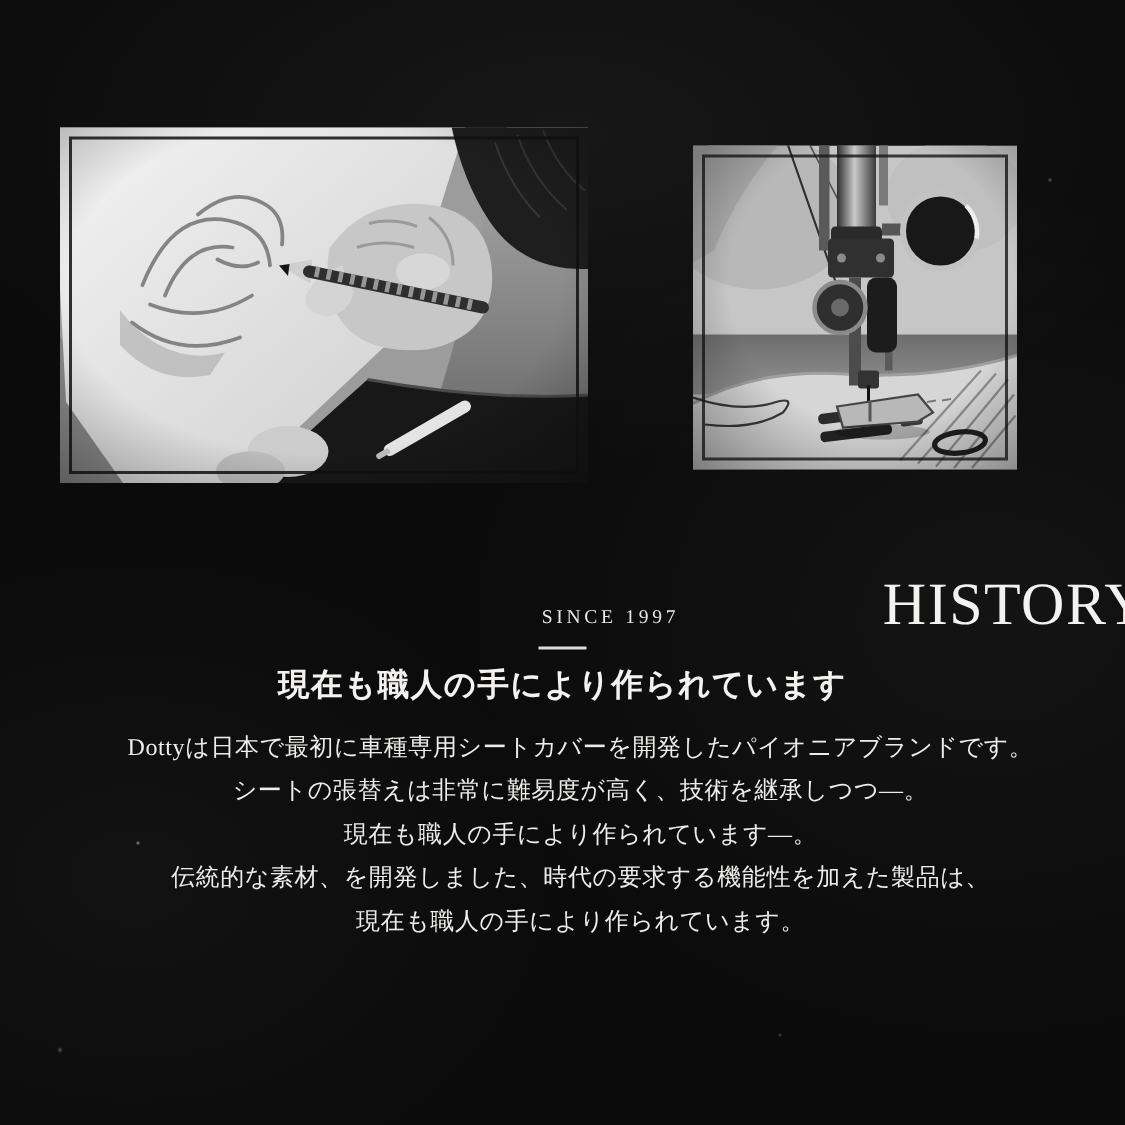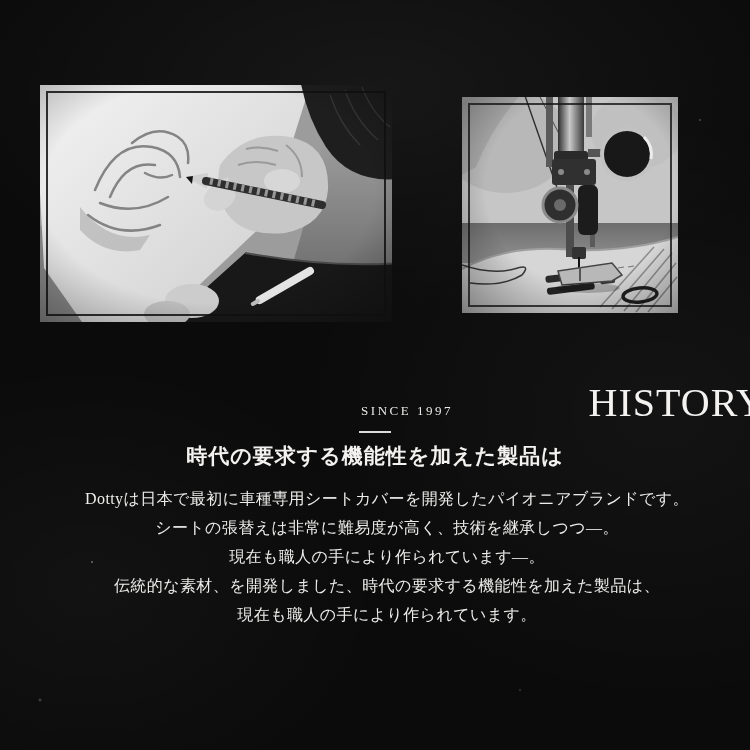--- a/index.html
+++ b/index.html
@@ -222,21 +222,21 @@
       <line x1="118" y1="170" x2="118" y2="184" stroke="#555555" stroke-width="2"></line>
       <ellipse cx="126" cy="191" rx="32" ry="5" fill="#000000" opacity="0.22"></ellipse>
       <rect width="216" height="216" fill="url(#rpVig)"></rect>
       <rect x="7" y="7" width="202" height="202" fill="none" stroke="#141414" stroke-opacity="0.8" stroke-width="2"></rect>
     </svg>
   </figure>
 
   <h2 class="section-title">HISTORY</h2>
   <div class="section-subtitle">SINCE 1997</div>
   <div class="divider"></div>
-  <h3 class="section-heading">時代の要求する機能性を加えた製品は</h3>
+  <h3 class="section-heading">現在も職人の手により作られています</h3>
 
   <div class="section-body">
     <p>Dottyは日本で最初に車種専用シートカバーを開発したパイオニアブランドです。</p>
     <p>シートの張替えは非常に難易度が高く、技術を継承しつつ―。</p>
     <p>現在も職人の手により作られています―。</p>
     <p>伝統的な素材、を開発しました、時代の要求する機能性を加えた製品は、</p>
     <p>現在も職人の手により作られています。</p>
   </div>
 
 </div>

